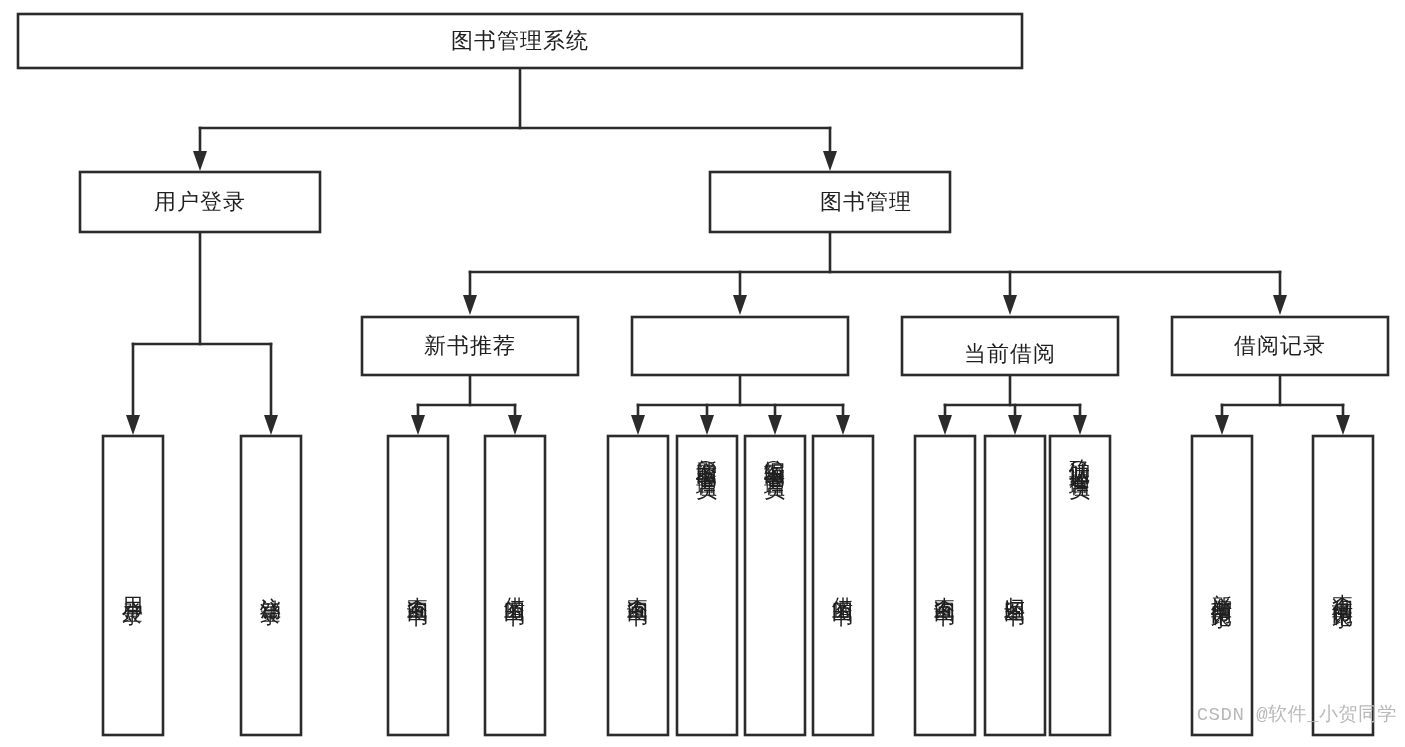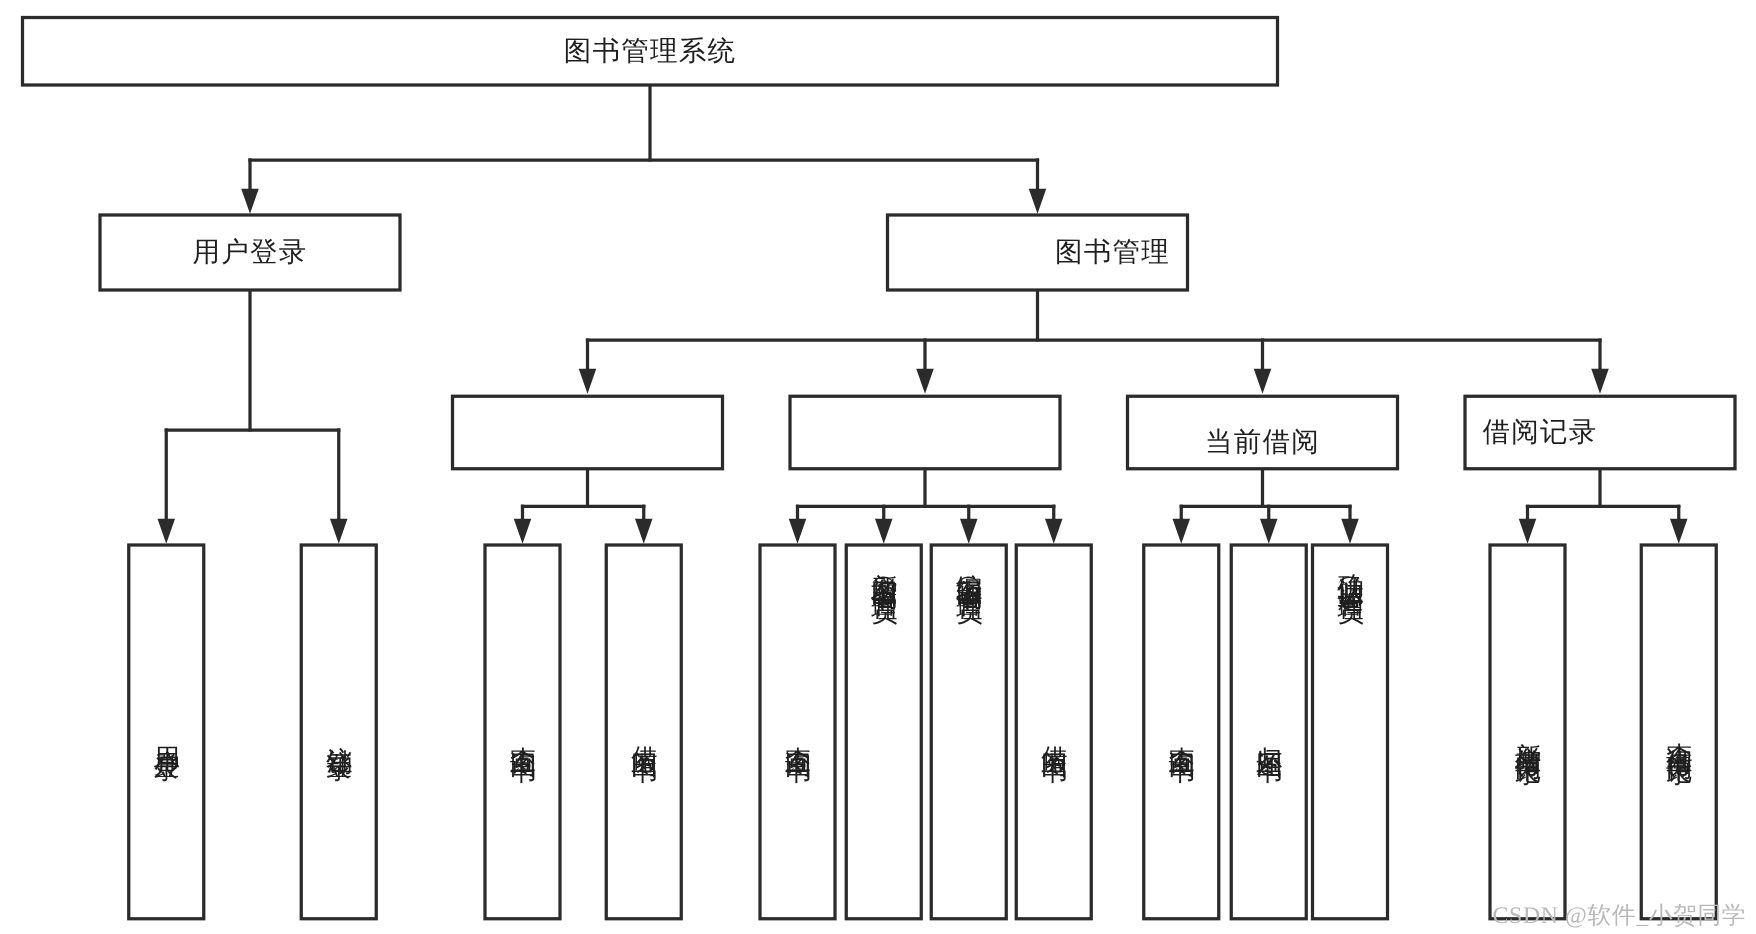--- a/index.html
+++ b/index.html
@@ -68,22 +68,22 @@
   .hbox-label {
     font-family: Liberation Mono, monospace;
     font-size: 22px;
     color: #1f1f1f;
     letter-spacing: 1px;
     white-space: nowrap;
   }
   #watermark {
     position: absolute;
     right: 8px;
-    bottom: 2px;
-    font-family: Liberation Serif, serif;
+    bottom: 20px;
+    font-family: Liberation Mono, monospace;
     font-size: 19px;
     color: #b9b9b9;
     letter-spacing: 0.5px;
     white-space: nowrap;
   }
 </style>
 </head>
 <body>
 
 <div id="diagram-root">
@@ -198,31 +198,34 @@
   </svg>
 
   <div class="hbox-label-wrap" style="left:18px; top:14px; width:1004px; height:54px;">
     <span class="hbox-label">图书管理系统</span>
   </div>
 
   <div class="hbox-label-wrap" style="left:80px; top:172px; width:240px; height:60px;">
     <span class="hbox-label">用户登录</span>
   </div>
 
-  <div class="hbox-label-wrap" style="left:740px; top:172px; width:204px; height:60px;padding-left:48px;">
+  <div class="hbox-label-wrap" style="left:716px; top:172px; width:204px; height:60px;padding-left:48px;">
     <span class="hbox-label">图书管理</span>
   </div>
 
+  <div class="hbox-label-wrap" style="left:362px; top:317px; width:216px; height:58px;">
+    <span class="hbox-label">新书推荐</span>
+  </div>
 
 
   <div class="hbox-label-wrap" style="left:902px; top:317px; width:216px; height:74px;">
     <span class="hbox-label">当前借阅</span>
   </div>
 
-  <div class="hbox-label-wrap" style="left:1124px; top:317px; width:216px; height:58px;">
+  <div class="hbox-label-wrap" style="left:1172px; top:317px; width:216px; height:58px;">
     <span class="hbox-label">借阅记录</span>
   </div>
 
   <div class="leaf-label-wrap" style="left:103px; top:436px; width:60px; height:299px; align-items:center;">
     <span class="leaf-label">用户登录</span>
   </div>
 
   <div class="leaf-label-wrap" style="left:241px; top:436px; width:60px; height:299px; align-items:center;">
     <span class="leaf-label">注销登录</span>
   </div>

